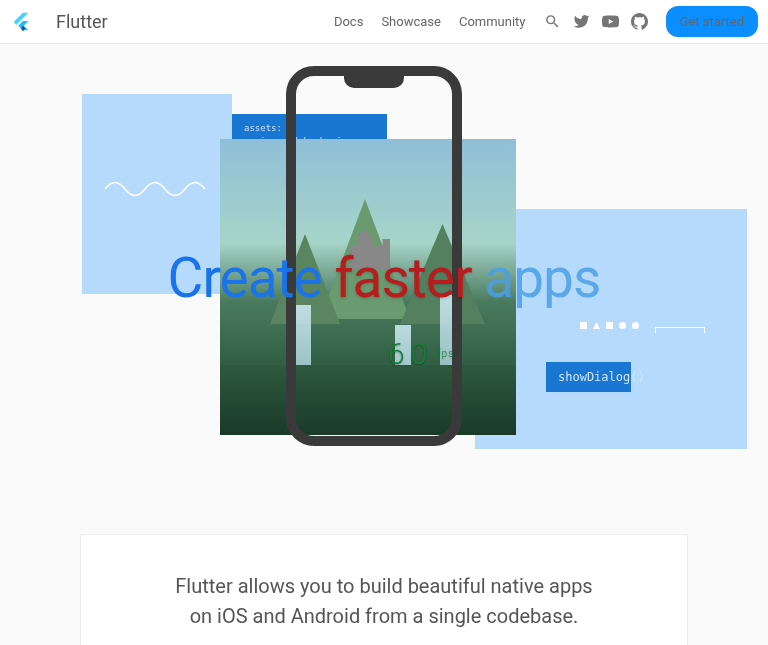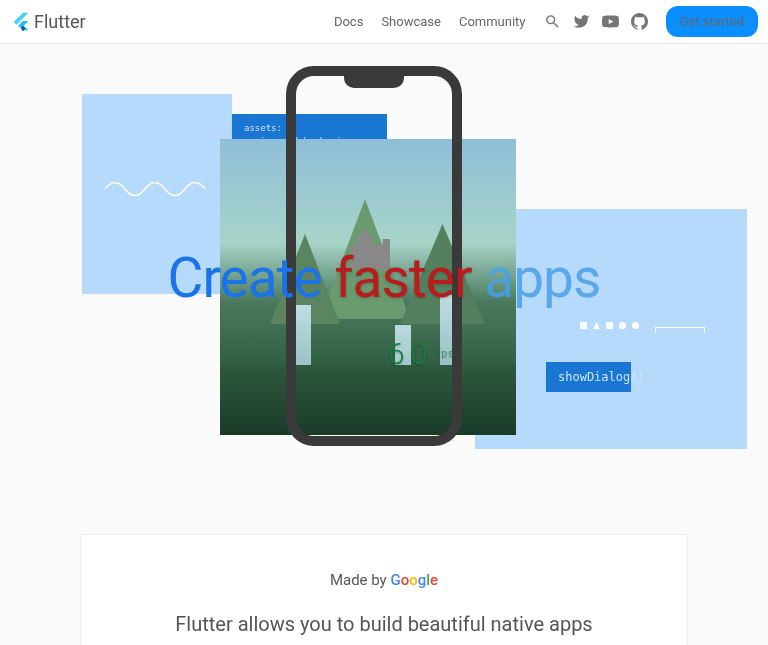--- a/index.html
+++ b/index.html
@@ -1,18 +1,18 @@
 <!DOCTYPE html>
 <html><head>
 <meta charset="utf-8">
 <style>
 *{margin:0;padding:0;box-sizing:border-box}
 body{font-family:-apple-system,BlinkMacSystemFont,"Segoe UI",Roboto,sans-serif;background:#fafafa;width:768px;overflow-x:hidden}
 .header{background:#fff;height:44px;display:flex;align-items:center;padding:0 10px;border-bottom:1px solid #e8e8e8}
-.logo-wrap{display:flex;align-items:center;gap:2px}
+.logo-wrap{display:flex;align-items:center;gap:24px}
 .logo-icon{width:22px;height:22px}
 .logo-text{font-size:18px;color:#555;font-weight:400}
 .nav{margin-left:auto;display:flex;align-items:center;gap:18px}
 .nav a{color:#666;text-decoration:none;font-size:13px}
 .nav-icons{display:flex;align-items:center;gap:12px}
 .nav-icons svg{width:17px;height:17px;fill:#757575;cursor:pointer}
 .cta{background:#0b8eff;color:#fff;padding:8px 14px;font-size:13px;text-decoration:none;border-radius:12px}
 .hero{position:relative;height:440px;overflow:hidden}
 .bg-rect{position:absolute;background:rgba(100,180,255,0.45)}
 .bg1{left:82px;top:50px;width:150px;height:200px}
@@ -126,17 +126,14 @@
   <div class="code-box code2">showDialog()</div>
 
   <h1 class="headline">
     <span class="w1">Create</span>
     <span class="w2">faster</span>
     <span class="w3">apps</span>
   </h1>
 </section>
 
 <section class="card">
-  <p class="madeby">
-    <span>Made by </span><span class="g-logo"><span class="b">G</span><span class="r">o</span><span class="y">o</span><span class="b">g</span><span class="g">l</span><span class="r">e</span></span>
-  </p>
   <p class="tagline">Flutter allows you to build beautiful native apps on iOS and Android from a single codebase.</p>
 </section>
 
 </body></html>

